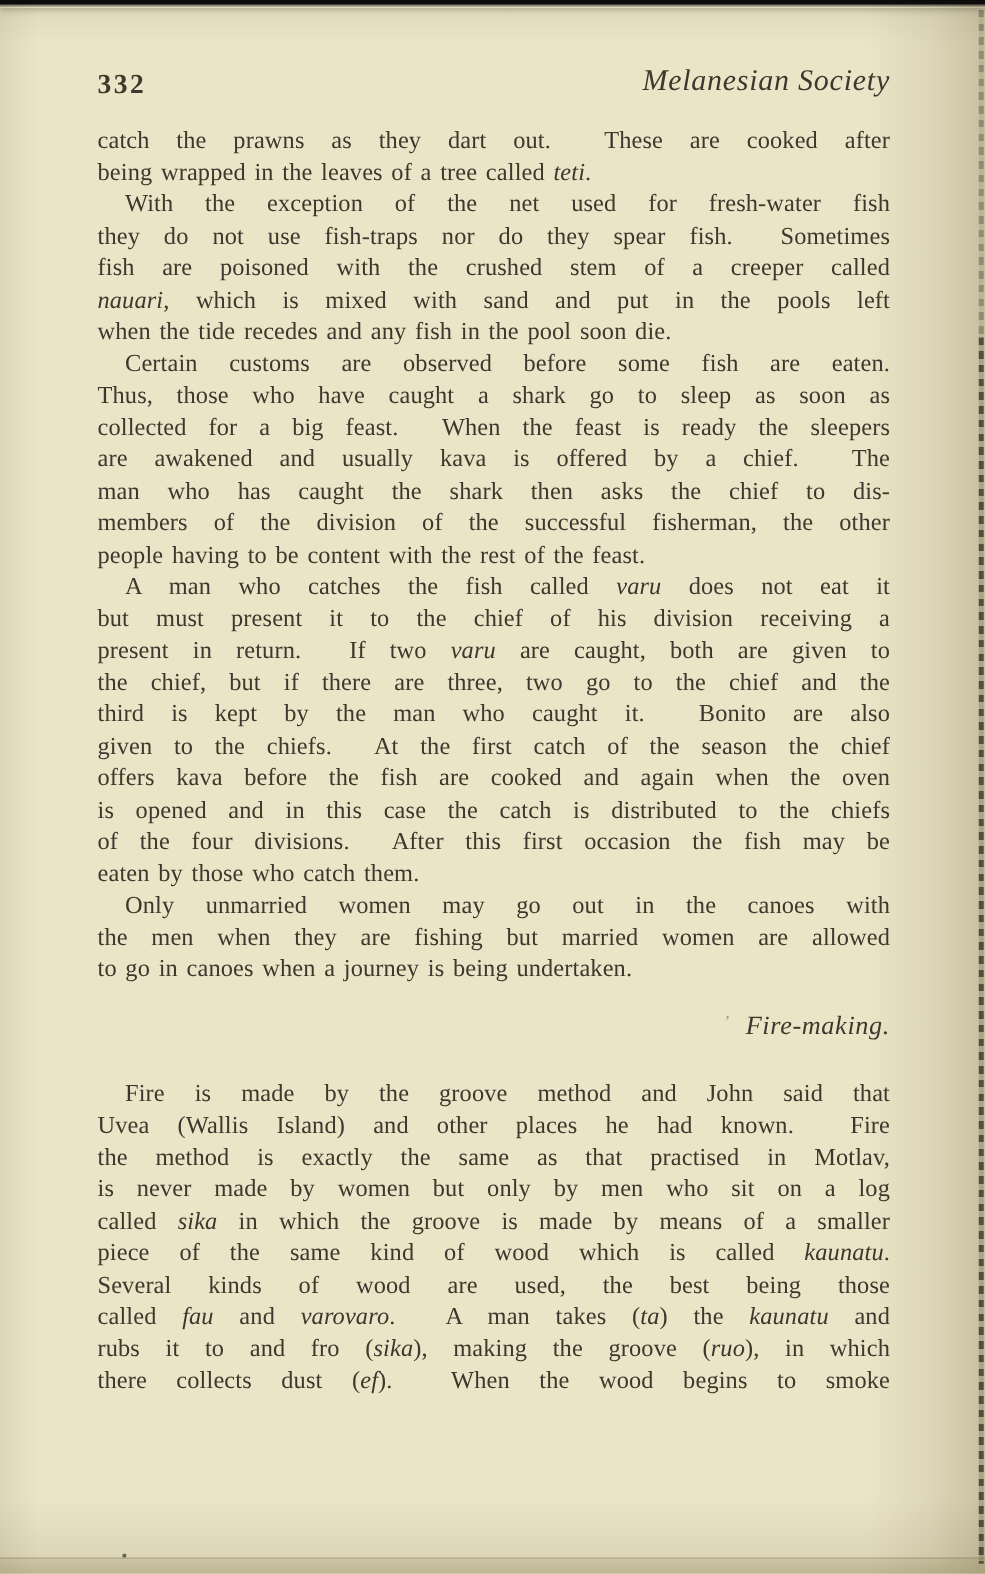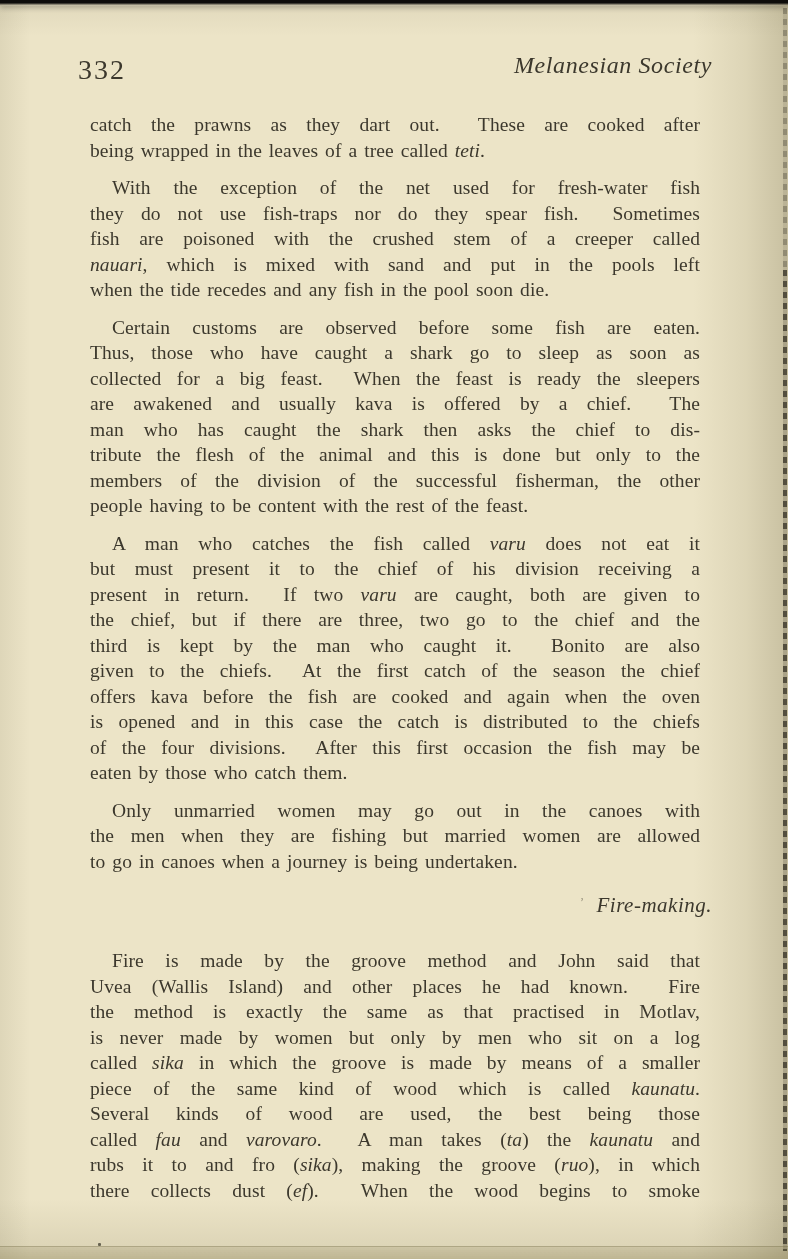--- a/index.html
+++ b/index.html
@@ -30,37 +30,37 @@
   .right-line.upper { top: 8px; height: 262px; opacity: 0.38; }
   .right-line.lower { top: 270px; bottom: 8px; opacity: 0.8; }
   .bottom-strip {
     position: absolute; left: 0; right: 0; bottom: 0; height: 12px;
     background: linear-gradient(to bottom, rgba(122,113,70,0.16), rgba(130,120,75,0.30));
     border-top: 1px solid rgba(90,85,50,0.18);
   }
   header { position: absolute; top: 52px; left: 78px; width: 634px; height: 32px; }
   .pagenum {
     position: absolute; left: 0; top: 2px;
-    font-size: 28px; letter-spacing: 2px;
+    font-size: 22px; letter-spacing: 2px; font-weight: bold;
   }
   .running-title {
     position: absolute; left: 0; width: 100%;
     text-align: right;
     font-style: italic;
     font-size: 24px;
     letter-spacing: 0.6px;
   }
   main {
     position: absolute; top: 100px; left: 78px; width: 634px;
     font-size: 19.5px;
     line-height: 25.5px;
     word-spacing: 0.10em;
     letter-spacing: 0.1px;
   }
-  .para { margin: 12px; }
+  .para { margin: 0; }
   .line { text-align: justify; text-align-last: justify; }
   .line.last-left { text-align-last: left; }
   .line.first-indent { text-indent: 22px; }
   .heading {
     text-align: right;
     margin: 15px 0 30px 0;
     font-style: italic;
     font-size: 21px;
     line-height: 26px;
     letter-spacing: 0.5px;
@@ -104,21 +104,20 @@
         <div class="line">fish are poisoned with the crushed stem of a creeper called</div>
         <div class="line"><i class="it">nauari</i>, which is mixed with sand and put in the pools left</div>
         <div class="line last-left">when the tide recedes and any fish in the pool soon die.</div>
       </div>
       <div class="para">
         <div class="line first-indent">Certain customs are observed before some fish are eaten.</div>
         <div class="line">Thus, those who have caught a shark go to sleep as soon as</div>
         <div class="line">collected for a big feast.&nbsp; When the feast is ready the sleepers</div>
         <div class="line">are awakened and usually kava is offered by a chief.&nbsp; The</div>
         <div class="line">man who has caught the shark then asks the chief to dis-</div>
-        <div class="line">tribute the flesh of the animal and this is done but only to the</div>
         <div class="line">members of the division of the successful fisherman, the other</div>
         <div class="line last-left">people having to be content with the rest of the feast.</div>
       </div>
       <div class="para">
         <div class="line first-indent">A man who catches the fish called <i class="it">varu</i> does not eat it</div>
         <div class="line">but must present it to the chief of his division receiving a</div>
         <div class="line">present in return.&nbsp; If two <i class="it">varu</i> are caught, both are given to</div>
         <div class="line">the chief, but if there are three, two go to the chief and the</div>
         <div class="line">third is kept by the man who caught it.&nbsp; Bonito are also</div>
         <div class="line">given to the chiefs.&nbsp; At the first catch of the season the chief</div>

